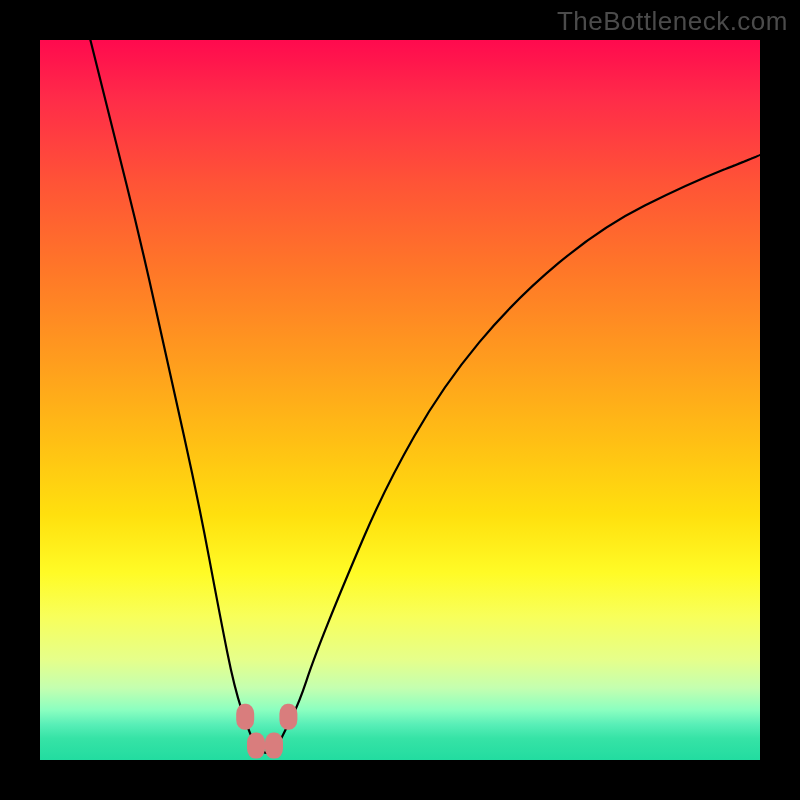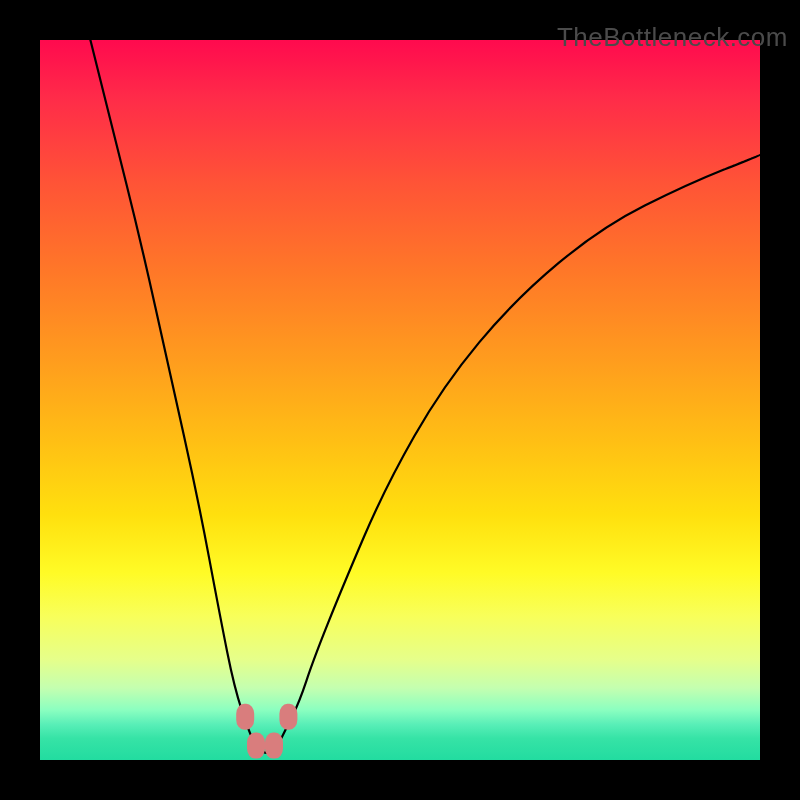--- a/index.html
+++ b/index.html
@@ -21,21 +21,20 @@
   }
   .watermark {
     position: absolute;
     top: 6px;
     right: 12px;
     color: #4b4b4b;
     font-size: 26px;
     font-weight: 500;
     letter-spacing: 0.5px;
     z-index: 10;
-    margin-top: 16px;
   }
   .plot-area {
     position: absolute;
     top: 40px;
     left: 40px;
     width: 720px;
     height: 720px;
     overflow: hidden;
   }
   .gradient {

